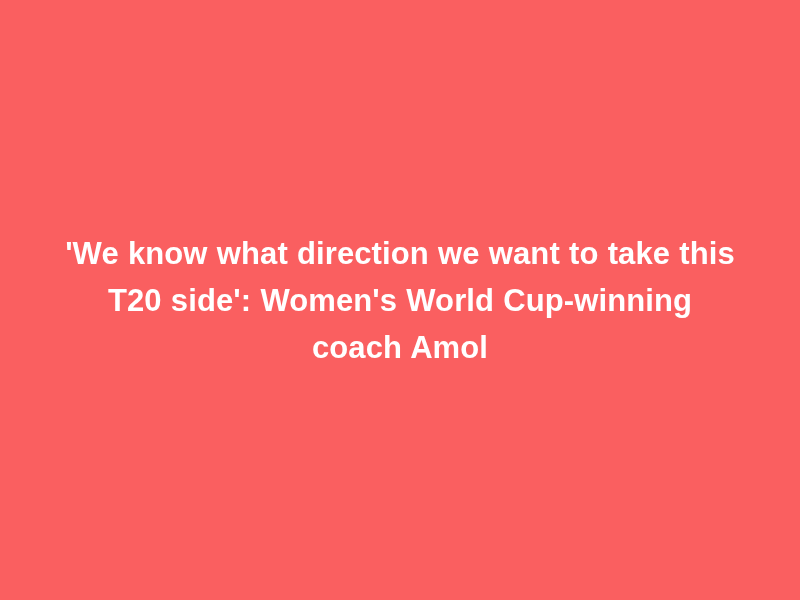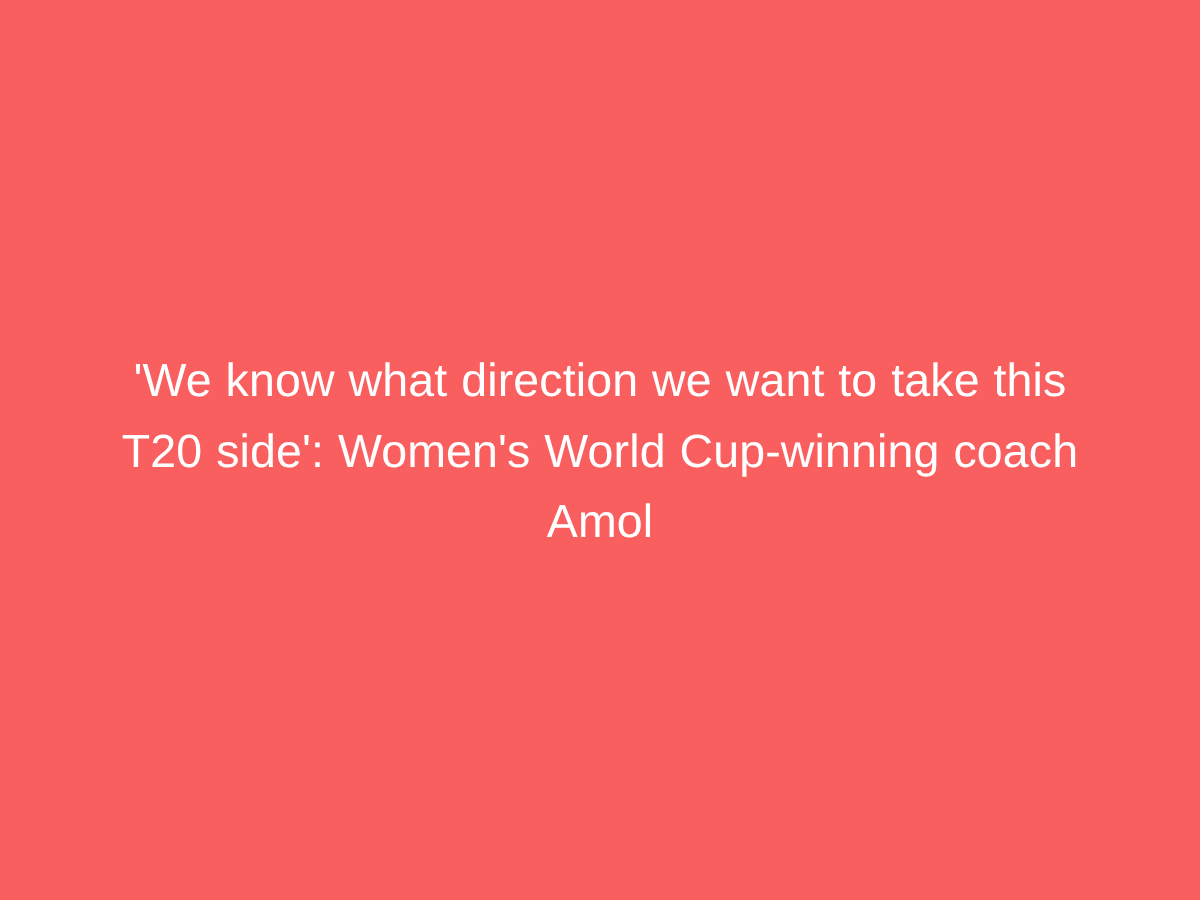--- a/index.html
+++ b/index.html
@@ -34,21 +34,21 @@
     text-align: center;
     padding: 0 10px;
     box-sizing: border-box;
   }
 
   #headline-text {
     margin: 0;
     color: #ffffff;
     font-family: "Liberation Sans Narrow", "Liberation Sans", "DejaVu Sans", sans-serif;
     font-size: 31px;
-    font-weight: 400;
+    font-weight: 700;
     line-height: 47px;
     letter-spacing: 0.1px;
     word-spacing: 0.5px;
     white-space: normal;
     overflow-wrap: break-word;
     -webkit-font-smoothing: antialiased;
   }
 </style>
 </head>
 <body style="background: rgb(250, 95, 96);">

